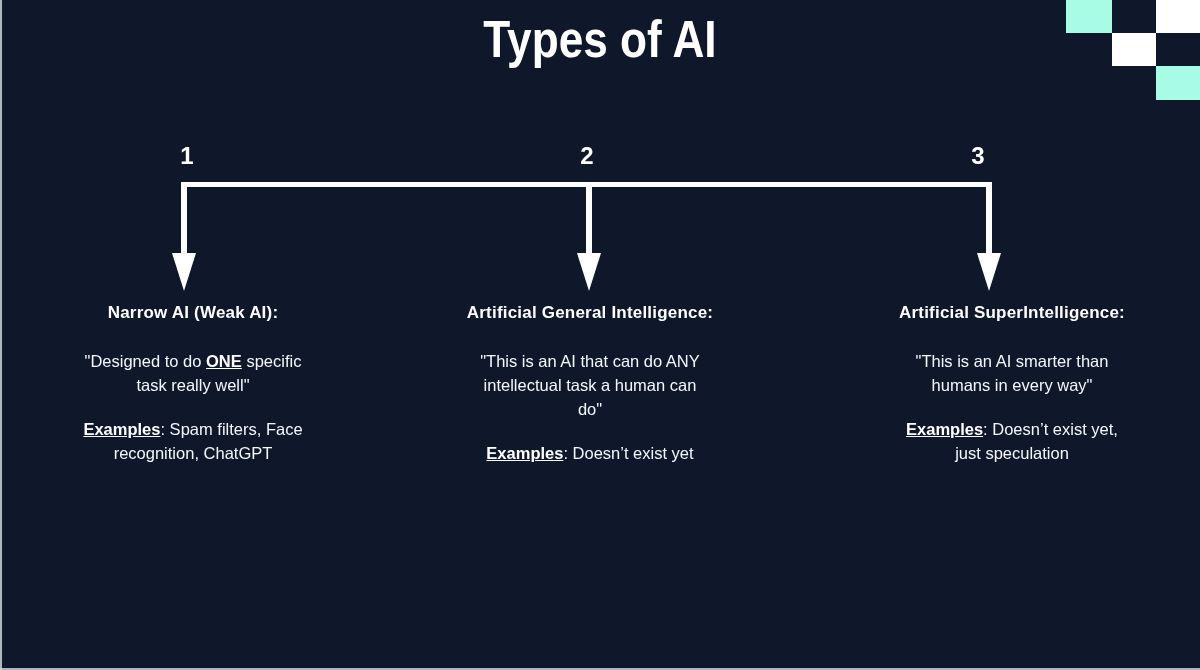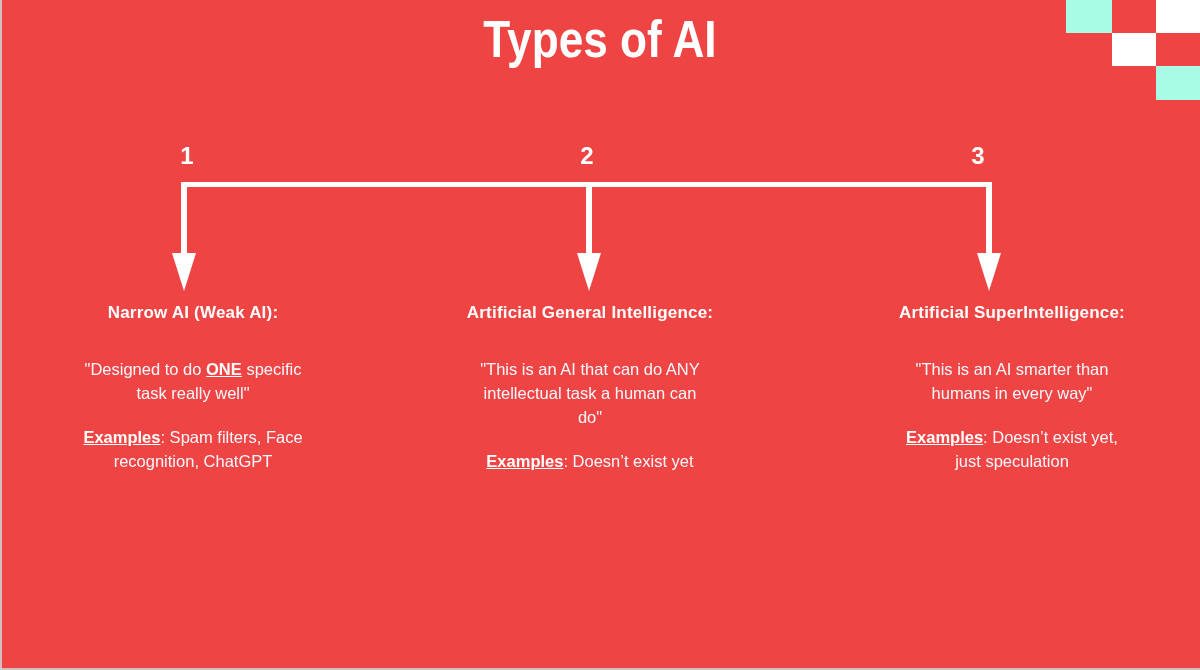--- a/index.html
+++ b/index.html
@@ -4,21 +4,21 @@
 <style>
   html,body{margin:0;padding:0;}
   body{
     width:1200px;height:670px;
     background:#1a58b8;
     font-family:"Liberation Sans","DejaVu Sans",sans-serif;
     color:#ffffff;
     overflow:hidden;
     position:relative;
   }
-  #slide{position:absolute;inset:0;width:1200px;height:670px;background:#ef4444;}
+  #slide{position:absolute;inset:0;width:1200px;height:670px;background:#0f172a;}
 
   
   .edge-left{position:absolute;left:0;top:0;width:2px;height:670px;background:#cdd2d8;opacity:.85;}
   .edge-bottom{position:absolute;left:0;bottom:0;width:1200px;height:2px;background:#cdd2d8;opacity:.85;}
 
   
   .title{
     position:absolute;left:0;top:12px;width:1200px;
     text-align:center;
     font-size:52px;font-weight:bold;line-height:1.05;
@@ -57,21 +57,21 @@
   .num-1{left:187px;}
   .num-2{left:587px;}
   .num-3{left:978px;}
 
   
   .col{position:absolute;top:302px;width:320px;text-align:center;}
   .col-1{left:33px;}
   .col-2{left:430px;}
   .col-3{left:852px;}
   .col h3{
-    margin:0 0 33px 0;
+    margin:0 0 25px 0;
     font-size:17px;font-weight:bold;line-height:22px;letter-spacing:.2px;
     color:#ffffff;
   }
   .col .quote{
     margin:0 0 20px 0;
     font-size:16.5px;line-height:24px;
     white-space:pre-line;
     color:#f4f7fc;
   }
   .col .examples{

